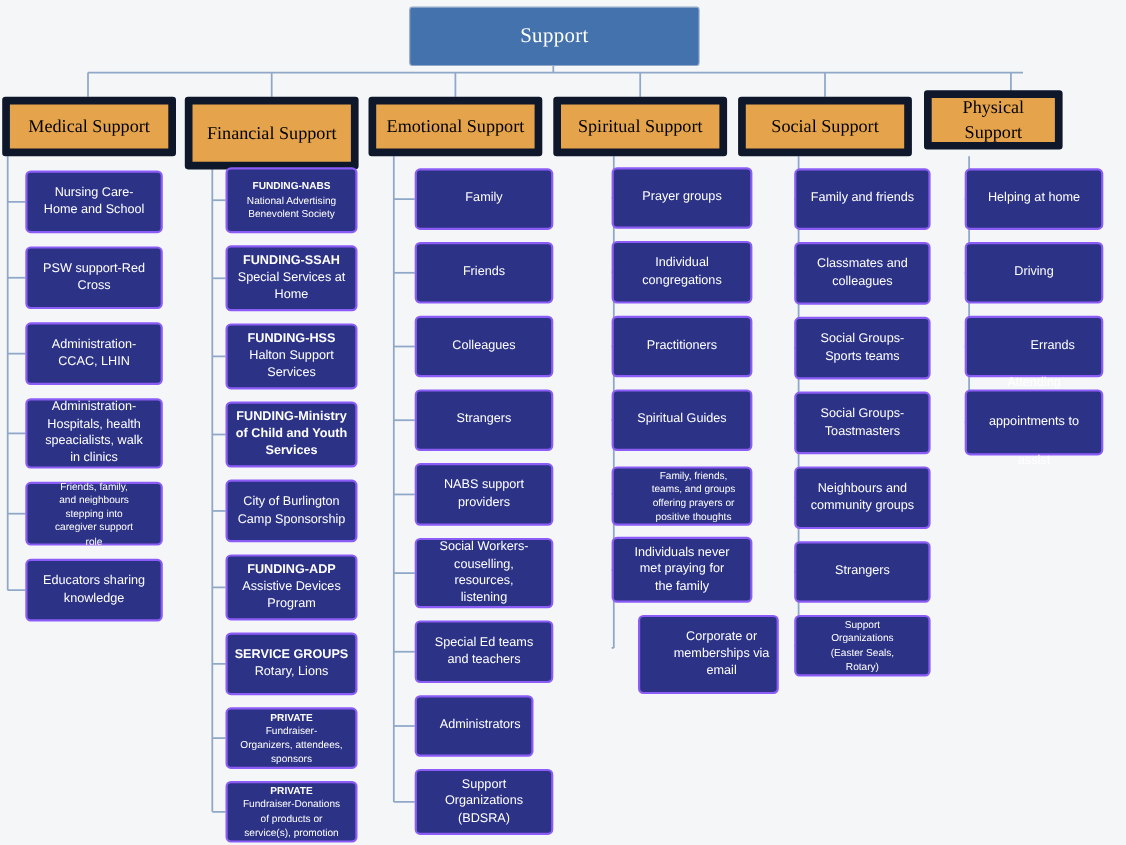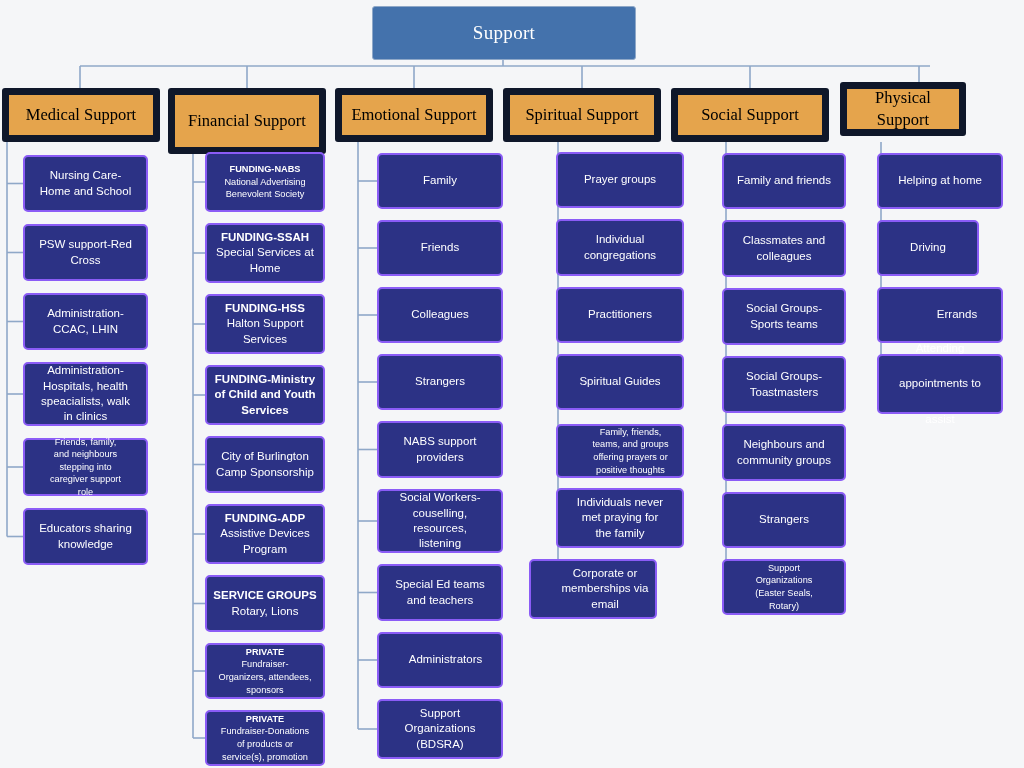--- a/index.html
+++ b/index.html
@@ -250,21 +250,21 @@
       <div class="leaf-box sz-m" style="left: 377px; top: 489px; width: 126px; height: 64px;">
         <span class="ln">Social Workers-</span>
         <span class="ln">couselling,</span>
         <span class="ln">resources,</span>
         <span class="ln">listening</span>
       </div>
       <div class="leaf-box sz-m" style="left: 377px; top: 564px; width: 126px; height: 57px;">
         <span class="ln">Special Ed teams</span>
         <span class="ln">and teachers</span>
       </div>
-      <div class="leaf-box sz-m" style="left: 377px; top: 632px; width: 126px; height: 56px; padding-left: 16px;">
+      <div class="leaf-box sz-m" style="left: 377px; top: 632px; width: 108px; height: 56px; padding-left: 16px;">
         <span class="ln">Administrators</span>
       </div>
       <div class="leaf-box sz-m" style="left: 377px; top: 699px; width: 126px; height: 60px;">
         <span class="ln">Support</span>
         <span class="ln">Organizations</span>
         <span class="ln">(BDSRA)</span>
       </div>
       <div class="cat-box" style="left: 503px; top: 88px; width: 158px; height: 54px;">
         <span>Spiritual Support</span>
       </div>
@@ -285,21 +285,21 @@
         <span class="ln">Family, friends,</span>
         <span class="ln">teams, and groups</span>
         <span class="ln">offering prayers or</span>
         <span class="ln">positive thoughts</span>
       </div>
       <div class="leaf-box sz-m" style="left: 556px; top: 488px; width: 128px; height: 60px;">
         <span class="ln">Individuals never</span>
         <span class="ln">met praying for</span>
         <span class="ln">the family</span>
       </div>
-      <div class="leaf-box sz-m" style="left: 529px; top: 559px; width: 128px; height: 60px; padding-left: 29px;">
+      <div class="leaf-box sz-m" style="left: 580px; top: 559px; width: 128px; height: 72px; padding-left: 29px;">
         <span class="ln">Corporate or</span>
         <span class="ln">memberships via</span>
         <span class="ln">email</span>
       </div>
       <div class="cat-box" style="left: 671px; top: 88px; width: 158px; height: 54px;">
         <span>Social Support</span>
       </div>
       <div class="leaf-box sz-m" style="left: 722px; top: 153px; width: 124px; height: 56px;">
         <span class="ln">Family and friends</span>
       </div>
@@ -327,21 +327,21 @@
         <span class="ln">Organizations</span>
         <span class="ln">(Easter Seals,</span>
         <span class="ln">Rotary)</span>
       </div>
       <div class="cat-box" style="left: 840px; top: 82px; width: 126px; height: 54px;">
         <span>Physical Support</span>
       </div>
       <div class="leaf-box sz-m" style="left: 877px; top: 153px; width: 126px; height: 56px;">
         <span class="ln">Helping at home</span>
       </div>
-      <div class="leaf-box sz-m" style="left: 877px; top: 220px; width: 102px; height: 56px;">
+      <div class="leaf-box sz-m" style="left: 877px; top: 220px; width: 126px; height: 56px;">
         <span class="ln">Driving</span>
       </div>
       <div class="leaf-box sz-m" style="left: 877px; top: 287px; width: 126px; height: 56px; padding-left: 39px;">
         <span class="ln">Errands</span>
       </div>
       <div class="leaf-box sz-m" style="left: 877px; top: 354px; width: 126px; height: 60px; gap: 20px;">
         <span class="ln">Attending</span>
         <span class="ln">appointments to</span>
         <span class="ln">assist</span>
       </div>

